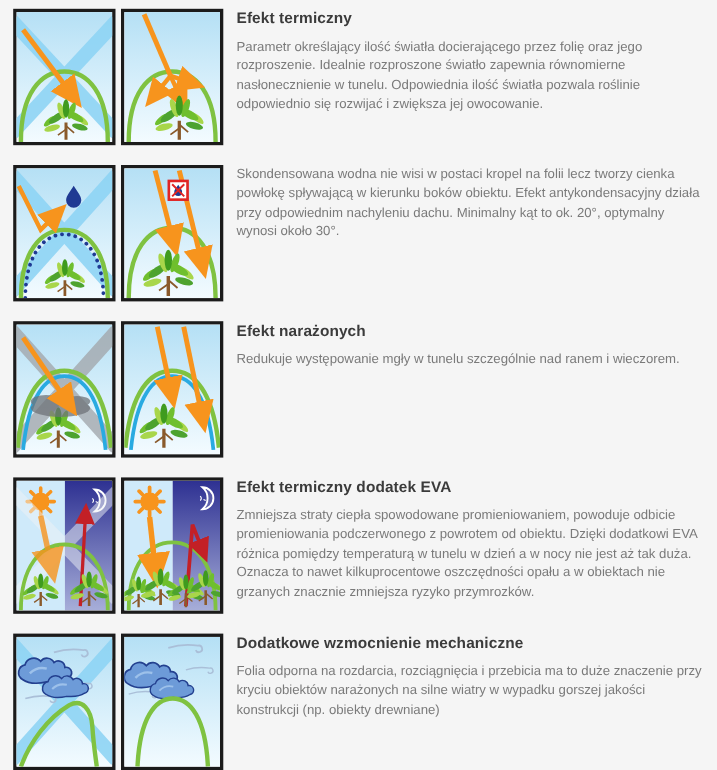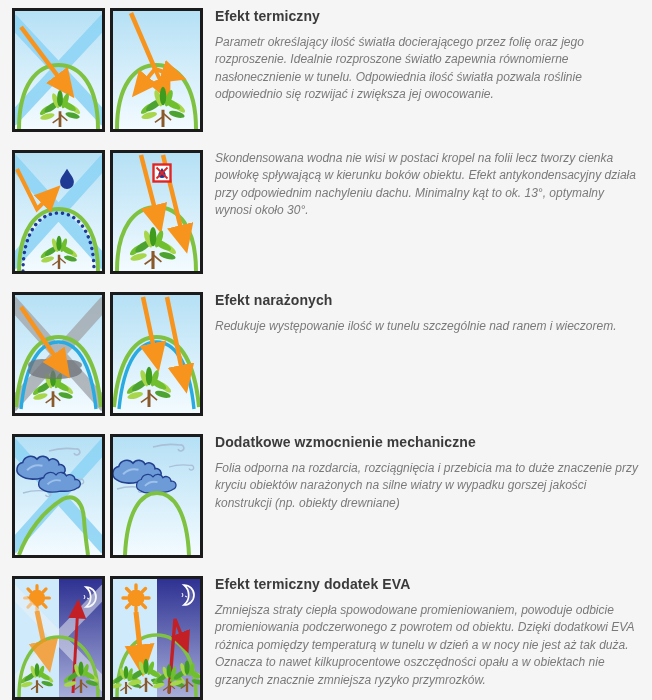--- a/index.html
+++ b/index.html
@@ -22,21 +22,21 @@
   }
   .panel svg { width:87px; height:118px; display:block; }
   .text { flex:1 1 auto; padding-right:6px; min-width:0; }
   .text h2 {
     margin:0 0 10px 0;
     font-size:14px; font-weight:bold; color:#3b3b3b;
     letter-spacing:0.1px;
   }
   .text p {
     margin:0;
-    font-size:12px; color:#7a7a7a; line-height:1.45;font-style:italic;
+    font-size:12px; color:#7a7a7a; line-height:1.45;
   }
 </style>
 </head>
 <body>
 
 <svg width="0" height="0" style="position:absolute" aria-hidden="true">
   <defs>
     <linearGradient id="sky" x1="0" y1="0" x2="0" y2="1">
       <stop offset="0" stop-color="#b5e0f5"></stop>
       <stop offset="1" stop-color="#f3fbff"></stop>
@@ -147,21 +147,21 @@
           <g transform="translate(49,20)">
             <rect x="-8.5" y="-8.5" width="17" height="17" fill="#ffffff" stroke="#e02525" stroke-width="2.4"></rect>
             <path d="M0,-5 C1.8,-2 3.6,-0.5 3.6,1.5 A3.6,3.6 0 1 1 -3.6,1.5 C-3.6,-0.5 -1.8,-2 0,-5 Z" fill="#1f3a93"></path>
             <path d="M-5.5,-5.5 L5.5,5.5 M5.5,-5.5 L-5.5,5.5" stroke="#e02525" stroke-width="1.8"></path>
           </g>
           <use href="#plant" xlink:href="#plant" transform="translate(40,116) scale(1.2)"></use>
         </svg>
       </figure>
     </div>
     <div class="text">
-      <p>Skondensowana wodna nie wisi w postaci kropel na folii lecz tworzy cienka powłokę spływającą w kierunku boków obiektu. Efekt antykondensacyjny działa przy odpowiednim nachyleniu dachu. Minimalny kąt to ok. 13°, optymalny wynosi około 30°.</p>
+      <p>Skondensowana wodna nie wisi w postaci kropel na folii lecz tworzy cienka powłokę spływającą w kierunku boków obiektu. Efekt antykondensacyjny działa przy odpowiednim nachyleniu dachu. Minimalny kąt to ok. 20°, optymalny wynosi około 30°.</p>
     </div>
   </section>
 
   <section class="row">
     <div class="panels">
       <figure class="panel">
         <svg viewBox="0 0 87 118">
           <rect width="87" height="118" fill="url(#sky)"></rect>
           <g stroke="#a2a7ac" stroke-width="13" opacity="0.8">
             <path d="M-4,6 L91,112 M91,6 L-4,112" fill="none"></path>
@@ -185,59 +185,21 @@
           <g stroke="#f7941d" fill="none">
             <path d="M30,2 L44,68" stroke-width="4.5" marker-end="url(#ah-o)"></path>
             <path d="M54,2 L72,90" stroke-width="4.5" marker-end="url(#ah-o)"></path>
           </g>
           <use href="#plant" xlink:href="#plant" transform="translate(36,112) scale(1.15)"></use>
         </svg>
       </figure>
     </div>
     <div class="text">
       <h2>Efekt narażonych</h2>
-      <p>Redukuje występowanie ilość w tunelu szczególnie nad ranem i wieczorem.</p>
-    </div>
-  </section>
-
-  <section class="row">
-    <div class="panels">
-      <figure class="panel">
-        <svg viewBox="0 0 87 118">
-          <rect width="87" height="118" fill="url(#sky)"></rect>
-          <g stroke="#8ed4f4" stroke-width="13" opacity="0.9">
-            <path d="M-4,6 L91,112 M91,6 L-4,112" fill="none"></path>
-          </g>
-          <g>
-            <use href="#wind" xlink:href="#wind" transform="translate(34,14)"></use>
-            <use href="#wind" xlink:href="#wind" transform="translate(8,56) scale(0.9)"></use>
-            <use href="#wind" xlink:href="#wind" transform="translate(44,44) scale(0.8)"></use>
-          </g>
-          <use href="#cloud" xlink:href="#cloud" transform="translate(0,20) scale(1.1)"></use>
-          <use href="#cloud" xlink:href="#cloud" transform="translate(22,36) scale(0.95)"></use>
-          <path d="M4,118 C12,96 28,74 48,62 C60,56 68,66 69,82 C70,98 72,110 73,118" stroke="#7fc241" stroke-width="4" fill="none"></path>
-        </svg>
-      </figure>
-      <figure class="panel">
-        <svg viewBox="0 0 87 118">
-          <rect width="87" height="118" fill="url(#sky)"></rect>
-          <g>
-            <use href="#wind" xlink:href="#wind" transform="translate(40,10)"></use>
-            <use href="#wind" xlink:href="#wind" transform="translate(56,30) scale(0.8)"></use>
-            <use href="#wind" xlink:href="#wind" transform="translate(4,52) scale(0.85)"></use>
-          </g>
-          <use href="#cloud" xlink:href="#cloud" transform="translate(-2,24) scale(1.1)"></use>
-          <use href="#cloud" xlink:href="#cloud" transform="translate(22,38) scale(0.9)"></use>
-          <path d="M12,118 C14,74 28,56 44,56 C60,56 74,74 76,118" stroke="#7fc241" stroke-width="4" fill="none"></path>
-        </svg>
-      </figure>
-    </div>
-    <div class="text">
-      <h2>Dodatkowe wzmocnienie mechaniczne</h2>
-      <p>Folia odporna na rozdarcia, rozciągnięcia i przebicia ma to duże znaczenie przy kryciu obiektów narażonych na silne wiatry w wypadku gorszej jakości konstrukcji (np. obiekty drewniane)</p>
+      <p>Redukuje występowanie mgły w tunelu szczególnie nad ranem i wieczorem.</p>
     </div>
   </section>
 
   <section class="row">
     <div class="panels">
       <figure class="panel">
         <svg viewBox="0 0 87 118">
           <rect width="44" height="118" fill="#cfeafa"></rect>
           <rect x="44" width="43" height="118" fill="url(#night)"></rect>
           <use href="#sun" xlink:href="#sun" transform="translate(22,19) scale(0.95)"></use>
@@ -267,13 +229,51 @@
           <use href="#plant" xlink:href="#plant" transform="translate(74,113) scale(0.9)"></use>
         </svg>
       </figure>
     </div>
     <div class="text">
       <h2>Efekt termiczny dodatek EVA</h2>
       <p>Zmniejsza straty ciepła spowodowane promieniowaniem, powoduje odbicie promieniowania podczerwonego z powrotem od obiektu. Dzięki dodatkowi EVA różnica pomiędzy temperaturą w tunelu w dzień a w nocy nie jest aż tak duża. Oznacza to nawet kilkuprocentowe oszczędności opału a w obiektach nie grzanych znacznie zmniejsza ryzyko przymrozków.</p>
     </div>
   </section>
 
+  <section class="row">
+    <div class="panels">
+      <figure class="panel">
+        <svg viewBox="0 0 87 118">
+          <rect width="87" height="118" fill="url(#sky)"></rect>
+          <g stroke="#8ed4f4" stroke-width="13" opacity="0.9">
+            <path d="M-4,6 L91,112 M91,6 L-4,112" fill="none"></path>
+          </g>
+          <g>
+            <use href="#wind" xlink:href="#wind" transform="translate(34,14)"></use>
+            <use href="#wind" xlink:href="#wind" transform="translate(8,56) scale(0.9)"></use>
+            <use href="#wind" xlink:href="#wind" transform="translate(44,44) scale(0.8)"></use>
+          </g>
+          <use href="#cloud" xlink:href="#cloud" transform="translate(0,20) scale(1.1)"></use>
+          <use href="#cloud" xlink:href="#cloud" transform="translate(22,36) scale(0.95)"></use>
+          <path d="M4,118 C12,96 28,74 48,62 C60,56 68,66 69,82 C70,98 72,110 73,118" stroke="#7fc241" stroke-width="4" fill="none"></path>
+        </svg>
+      </figure>
+      <figure class="panel">
+        <svg viewBox="0 0 87 118">
+          <rect width="87" height="118" fill="url(#sky)"></rect>
+          <g>
+            <use href="#wind" xlink:href="#wind" transform="translate(40,10)"></use>
+            <use href="#wind" xlink:href="#wind" transform="translate(56,30) scale(0.8)"></use>
+            <use href="#wind" xlink:href="#wind" transform="translate(4,52) scale(0.85)"></use>
+          </g>
+          <use href="#cloud" xlink:href="#cloud" transform="translate(-2,24) scale(1.1)"></use>
+          <use href="#cloud" xlink:href="#cloud" transform="translate(22,38) scale(0.9)"></use>
+          <path d="M12,118 C14,74 28,56 44,56 C60,56 74,74 76,118" stroke="#7fc241" stroke-width="4" fill="none"></path>
+        </svg>
+      </figure>
+    </div>
+    <div class="text">
+      <h2>Dodatkowe wzmocnienie mechaniczne</h2>
+      <p>Folia odporna na rozdarcia, rozciągnięcia i przebicia ma to duże znaczenie przy kryciu obiektów narażonych na silne wiatry w wypadku gorszej jakości konstrukcji (np. obiekty drewniane)</p>
+    </div>
+  </section>
+
 </div>
 
 </body></html>

